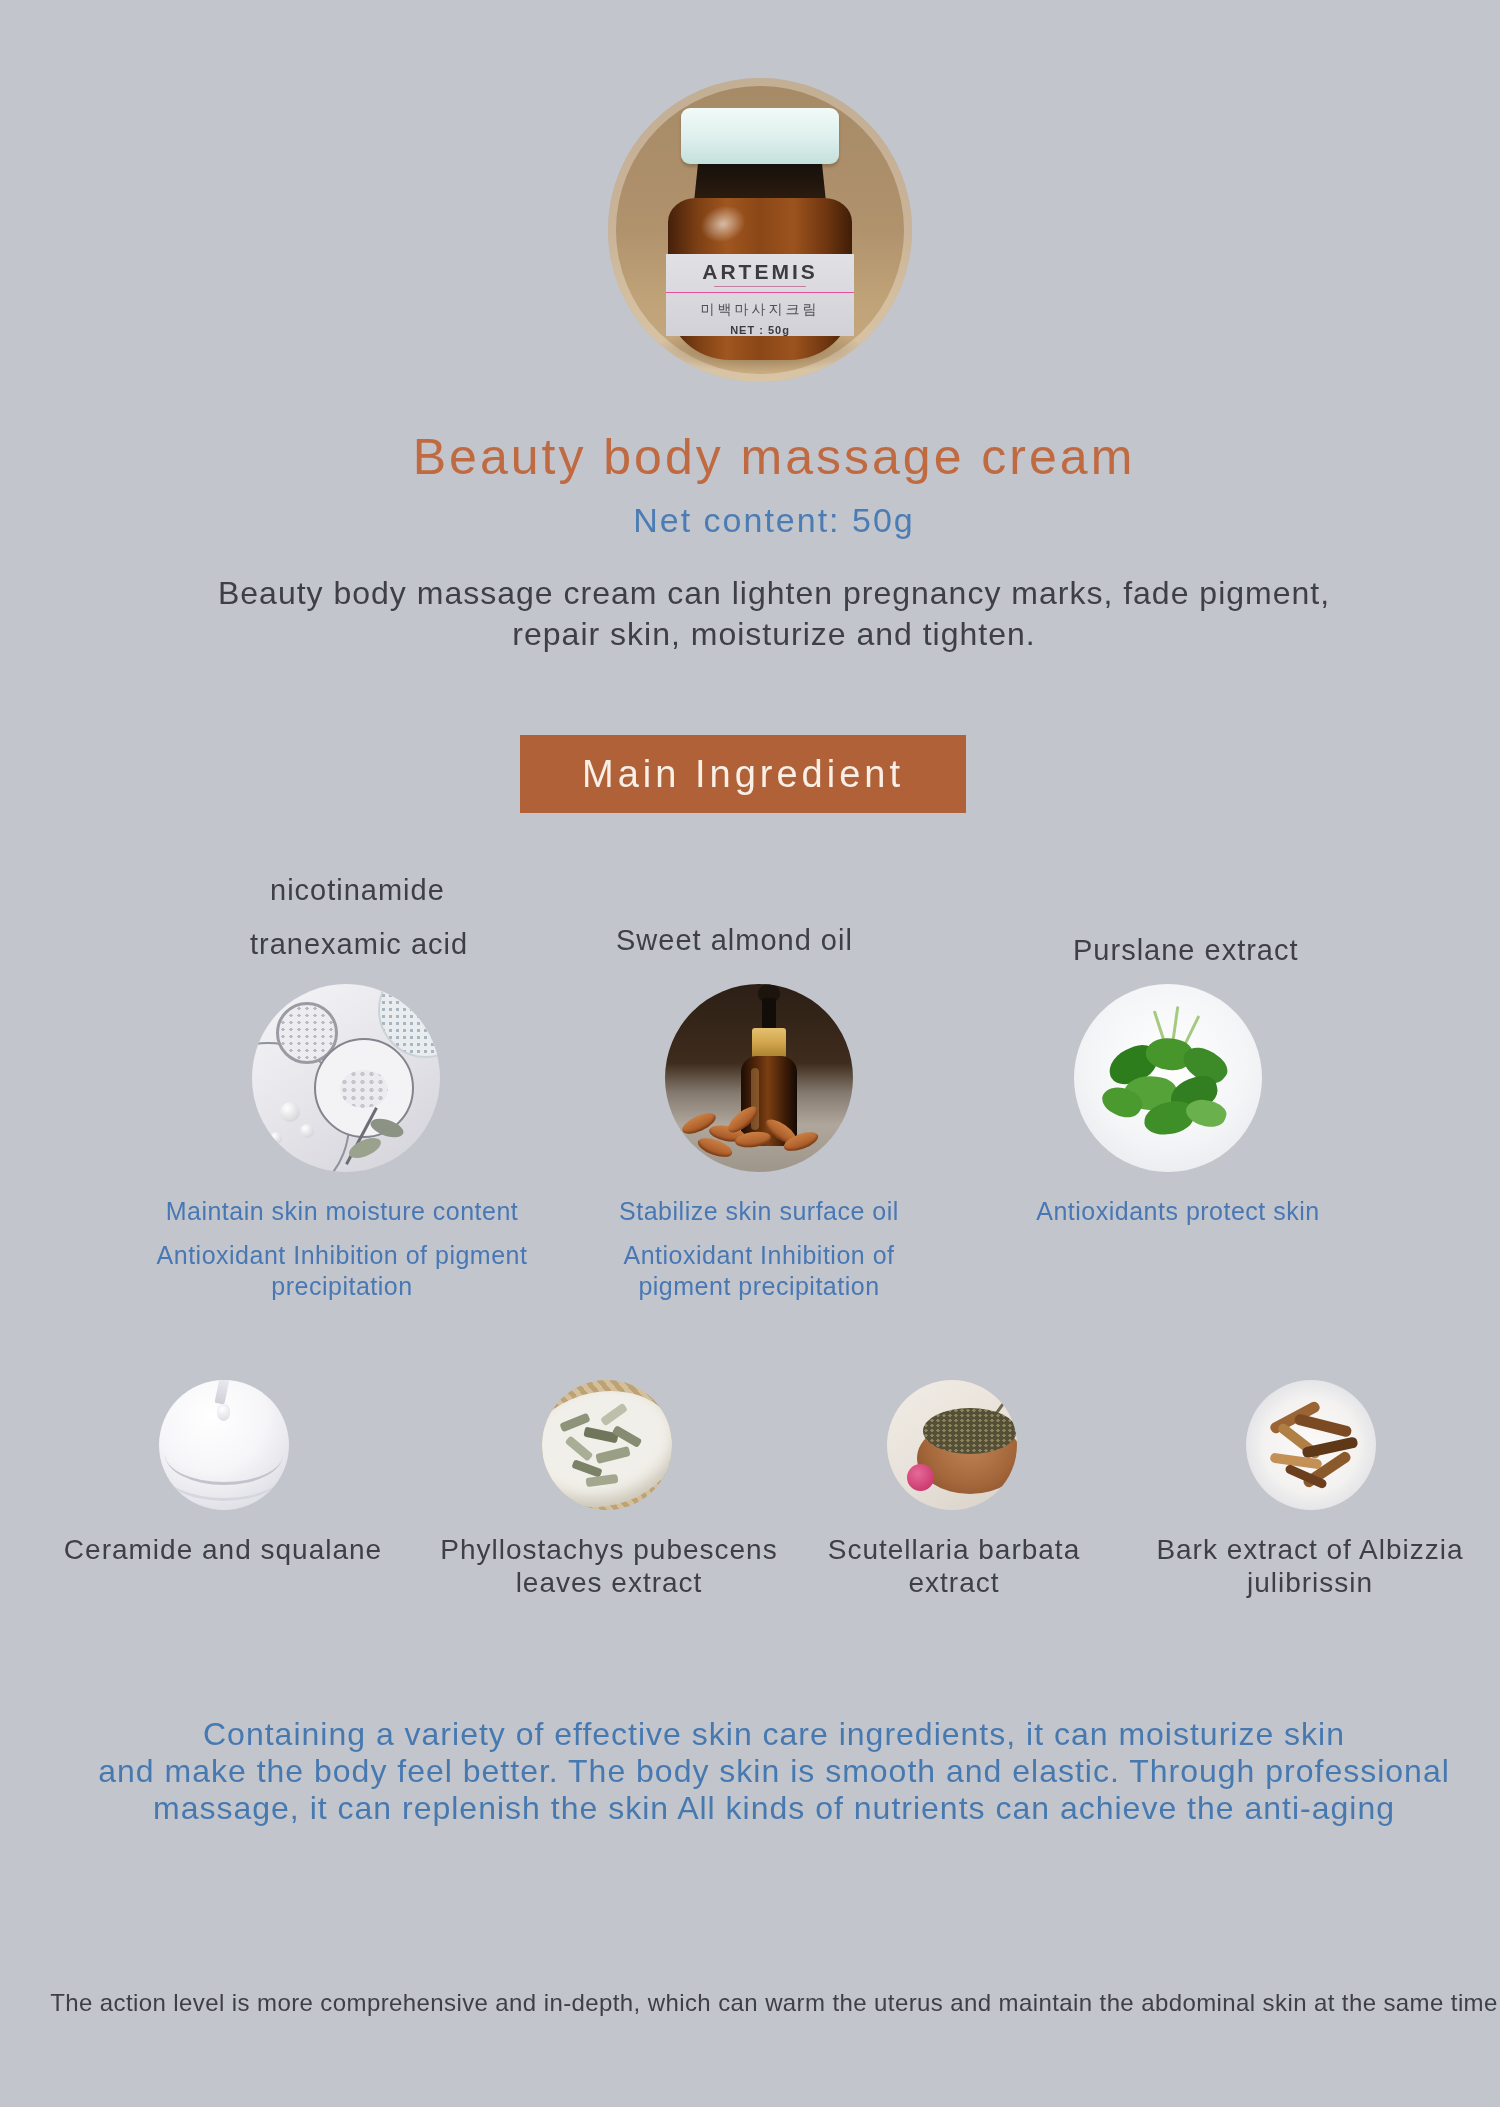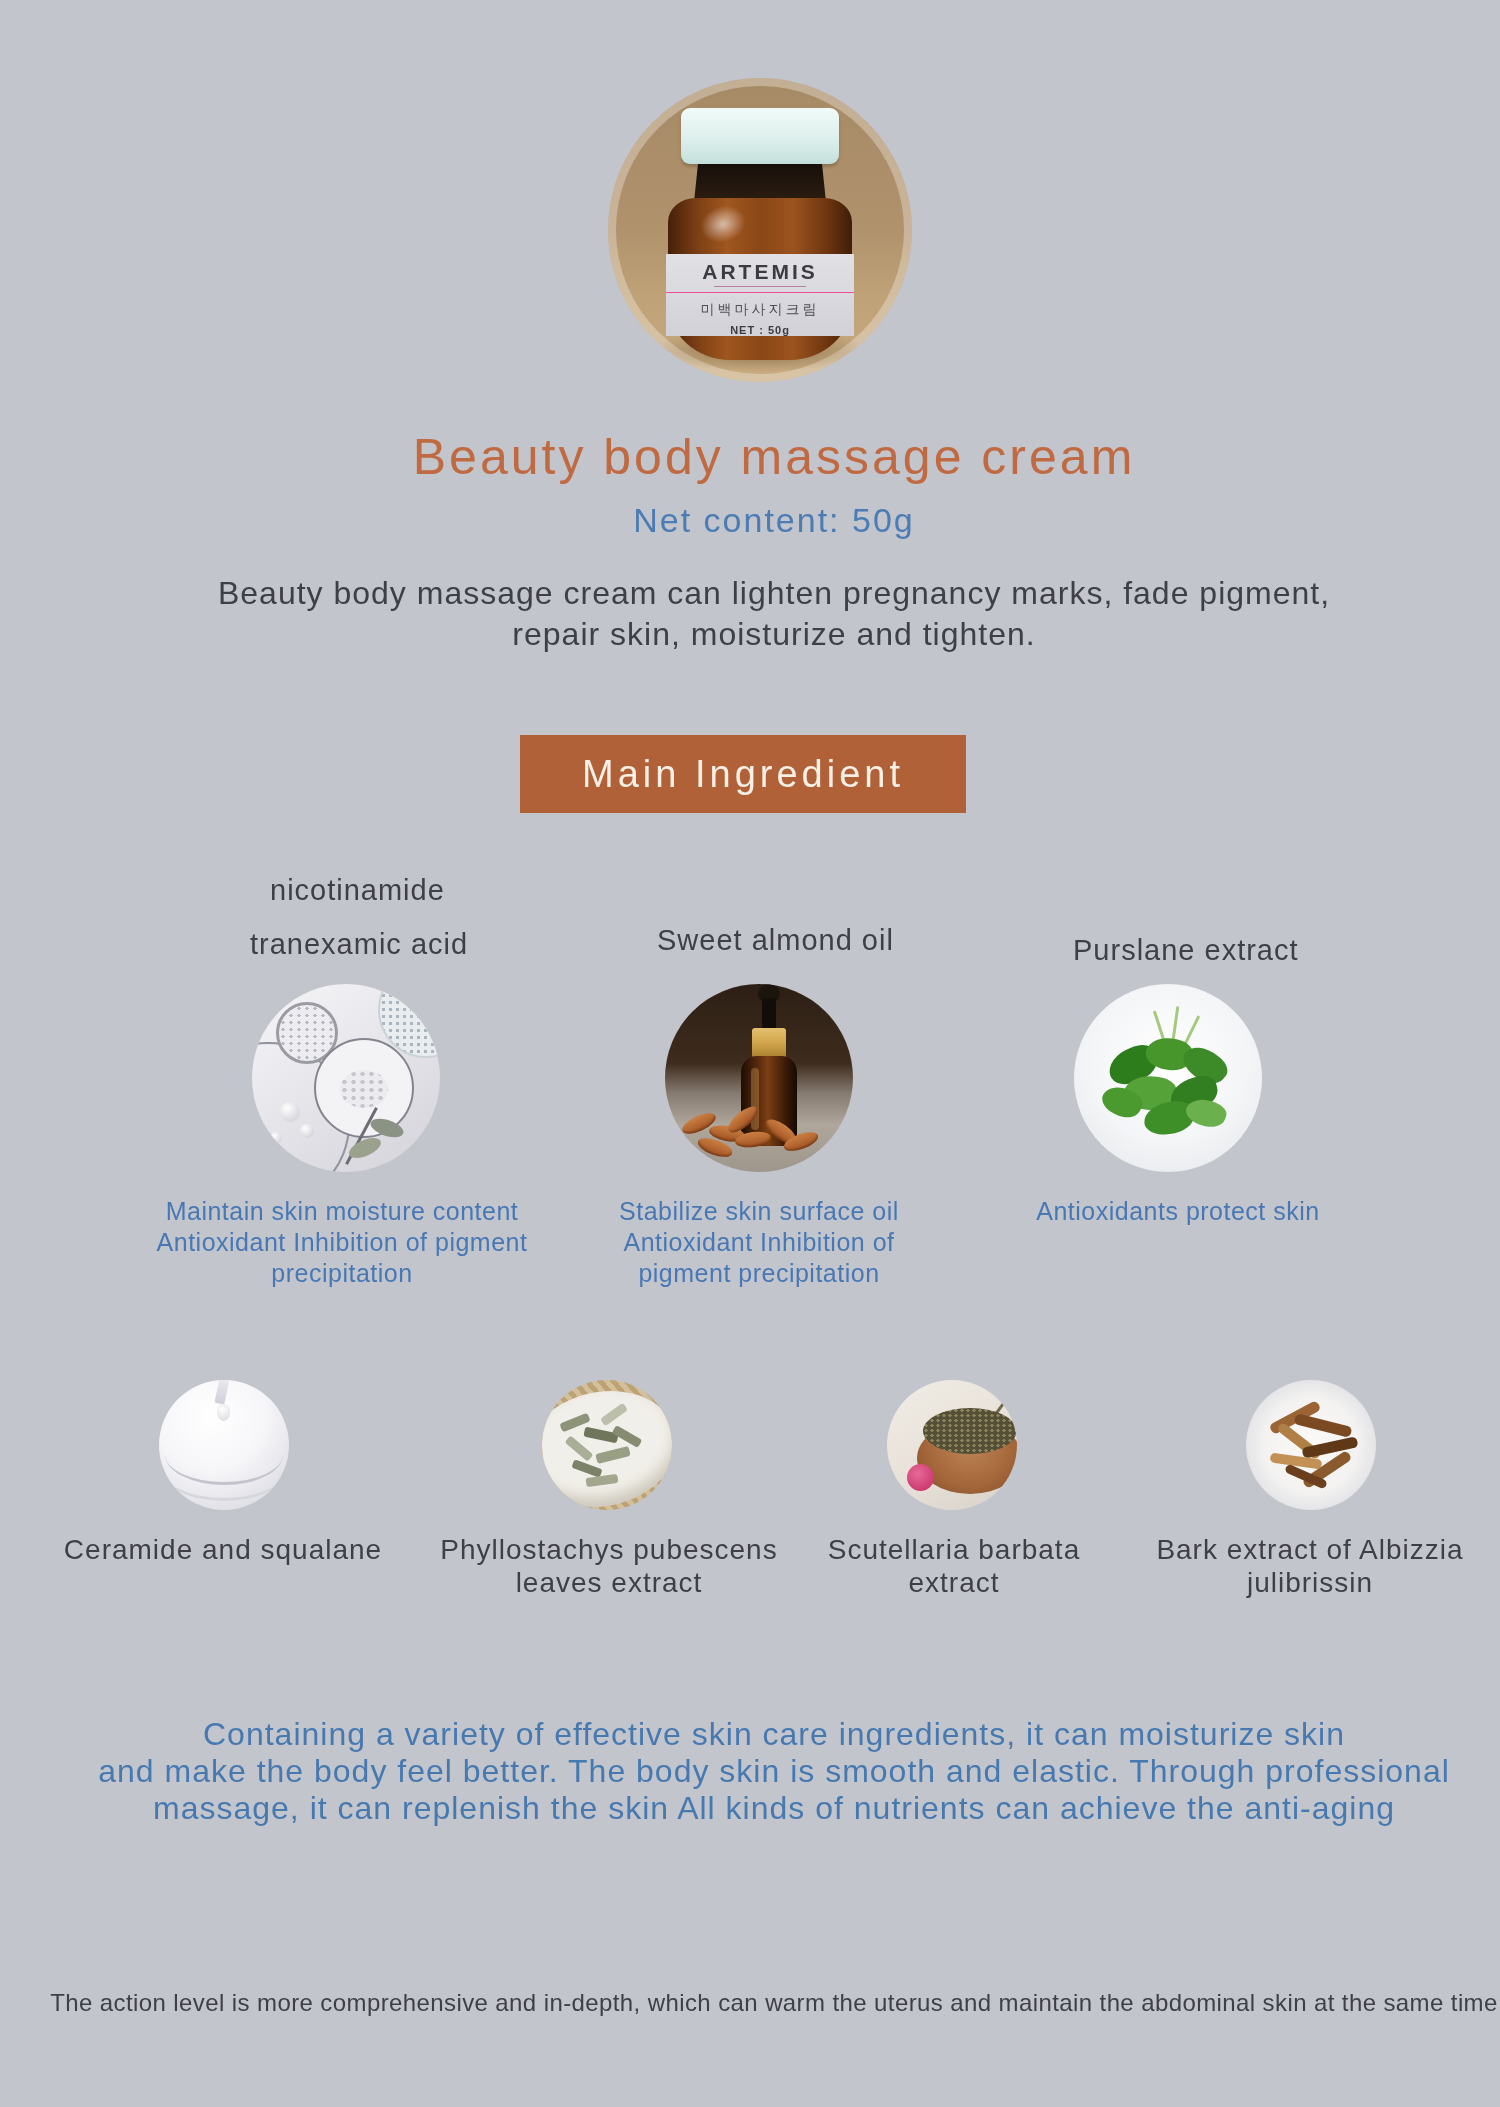--- a/index.html
+++ b/index.html
@@ -42,21 +42,21 @@
   .desc .fn{margin-top:17px;}
   .banner{left:520px;top:735px;width:446px;height:78px;background:#b06137;
         display:flex;align-items:center;justify-content:center;
         font-size:38px;letter-spacing:4px;color:#f8efe6;}
 
   
   .ing-label{font-size:29px;color:#3f3f46;letter-spacing:1px;}
   .circle{border-radius:50%;overflow:hidden;}
   .r1{width:188px;height:188px;top:984px;}
   .cap{font-size:25px;color:#4878b4;letter-spacing:.5px;line-height:31px;}
-  .cap .second{}
+  .cap .second{margin-top:13px;}
 
   
   .c1{background:linear-gradient(145deg,#f6f5f7 0%,#e7e6eb 45%,#d2d2d9 100%);}
   .c1 .dish-big{position:absolute;left:62px;top:54px;width:96px;height:96px;border-radius:50%;
         border:2px solid #84848e;background:#f3f2f5;}
   .c1 .pebbles{position:absolute;left:88px;top:86px;width:48px;height:38px;border-radius:50%;background:#ececf0;
         background-image:radial-gradient(#c6c6cf 2px,transparent 2.3px);background-size:9px 8px;}
   .c1 .dish-small{position:absolute;left:24px;top:18px;width:56px;height:56px;border-radius:50%;
         border:3px solid #9b9ba4;background:#edecf0;
         background-image:radial-gradient(#b9b9c2 1.5px,transparent 1.7px);background-size:8px 7px;}
@@ -155,21 +155,21 @@
     <div class="nowrap">Beauty body massage cream can lighten pregnancy marks, fade pigment,</div>
     <div class="nowrap">repair skin, moisturize and tighten.</div>
   </div>
 
   <div class="abs banner">
     <span class="nowrap">Main Ingredient</span>
   </div>
 
   <div class="abs ing-label nowrap" style="left:270px;top:874px;">nicotinamide</div>
   <div class="abs ing-label nowrap" style="left:250px;top:928px;">tranexamic acid</div>
-  <div class="abs ing-label nowrap" style="left:657px;top:924px;">Sweet almond oil</div>
+  <div class="abs ing-label nowrap" style="left:616px;top:924px;">Sweet almond oil</div>
   <div class="abs ing-label nowrap" style="left:1073px;top:934px;">Purslane extract</div>
 
   <div class="abs circle r1 c1" style="left:252px;">
     <div class="arc"></div>
     <div class="dish-corner"></div>
     <div class="dish-small"></div>
     <div class="dish-big"></div>
     <div class="pebbles"></div>
     <div class="sp1"></div>
       <div class="sp2"></div>

